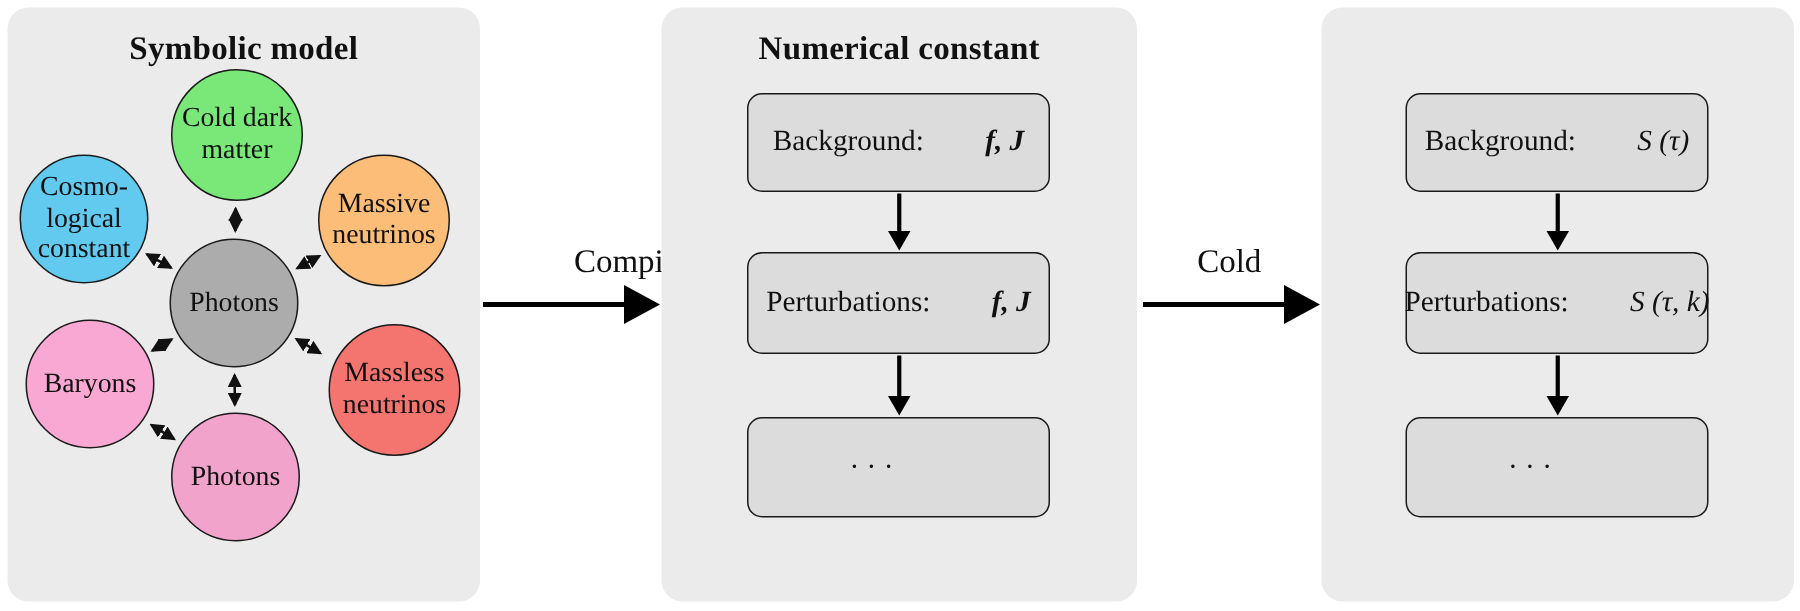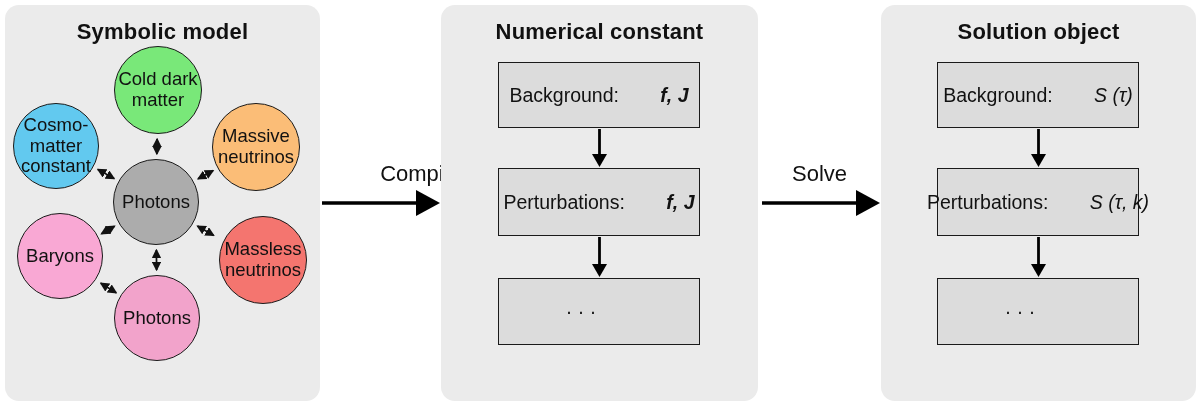--- a/index.html
+++ b/index.html
@@ -1,38 +1,38 @@
 <!DOCTYPE html>
 <html><head>
 <meta charset="utf-8">
 <style>
   html,body{margin:0;padding:0;background:#ffffff;}
   #canvas{
     position:relative;width:1200px;height:407px;background:#ffffff;overflow:hidden;
-    font-family:Liberation Sans, sans-serif;color:#111;
+    font-family:Liberation Serif, serif;color:#111;
   }
   .panel{position:absolute;top:5px;height:396px;background:#ebebeb;border-radius:14px;}
   #panel-symbolic{left:5px;width:315px;}
   #panel-numerical{left:441px;width:317px;}
   #panel-solution{left:881px;width:315px;}
   .panel-title{
     margin:0;position:absolute;top:14px;left:0;right:0;text-align:center;
     font-size:22px;font-weight:bold;letter-spacing:0.2px;
   }
   
   .circle{
     position:absolute;border-radius:50%;border:1.6px solid #1a1a1a;
     display:flex;align-items:center;justify-content:center;text-align:center;
     box-sizing:border-box;font-size:18.5px;line-height:1.12;white-space:pre-line;
   }
   .layer-svg{position:absolute;left:0;top:0;pointer-events:none;}
   
   .flow-box{
     position:absolute;left:57px;width:202px;box-sizing:border-box;
-    background:#dcdcdc;border:1.4px solid #1a1a1a;border-radius:0;
+    background:#dcdcdc;border:1.4px solid #1a1a1a;border-radius:10px;
     display:flex;align-items:center;justify-content:center;
     font-size:19.5px;
   }
   #panel-solution .flow-box{left:56px;}
   .flow-box .math{font-style:italic;white-space:pre;margin-left:36px;}
   #panel-numerical .flow-box .math{font-weight:bold;}
   .flow-box .box-text{white-space:pre;}
   
   .gap-label{
     position:absolute;top:161px;text-align:center;font-size:22px;
@@ -62,21 +62,21 @@
         <line x1="109.5386127568752" y1="221.18580922515613" x2="96.4613872431248" y2="228.81419077484387" stroke="#111111" stroke-width="1.7" marker-start="url(#dblhead)" marker-end="url(#dblhead)"></line>
         <line x1="192.52149708456656" y1="221.0824683090486" x2="208.61347172617164" y2="230.41581360117954" stroke="#111111" stroke-width="1.7" marker-start="url(#dblhead)" marker-end="url(#dblhead)"></line>
         <line x1="151.41377772852107" y1="244.99821650844308" x2="151.58622227147893" y2="265.0017834915569" stroke="#111111" stroke-width="1.7" marker-start="url(#dblhead)" marker-end="url(#dblhead)"></line>
         <line x1="95.82169323764671" y1="278.25053189957526" x2="111.17830676235329" y2="287.74946810042474" stroke="#111111" stroke-width="1.7" marker-start="url(#dblhead)" marker-end="url(#dblhead)"></line>
       </svg>
     <div id="symbolic-nodes">
         <div class="circle" style="left: 108px; top: 154px; height: 86px; width: 86px; background: rgb(172, 172, 172);"><span>Photons</span></div>
         <div class="circle" style="left: 109px; top: 41px; height: 88px; width: 88px; background: rgb(121, 232, 121);"><span>Cold dark
 matter</span></div>
         <div class="circle" style="left: 8px; top: 98px; height: 86px; width: 86px; background: rgb(98, 201, 239);"><span>Cosmo-
-matter
+logical
 constant</span></div>
         <div class="circle" style="left: 207px; top: 98px; height: 88px; width: 88px; background: rgb(251, 189, 119);"><span>Massive
 neutrinos</span></div>
         <div class="circle" style="left: 12px; top: 208px; height: 86px; width: 86px; background: #f9a8d4;"><span>Baryons</span></div>
         <div class="circle" style="left: 214px; top: 211px; height: 88px; width: 88px; background: rgb(244, 117, 111);"><span>Massless
 neutrinos</span></div>
         <div class="circle" style="left: 109px; top: 270px; height: 86px; width: 86px; background: rgb(242, 163, 203);"><span>Photons</span></div>
       </div>
   </section>
 
@@ -103,28 +103,27 @@
         </div>
       </div>
     <svg class="layer-svg" width="317" height="396" viewBox="0 0 317 396">
       <line x1="158.5" y1="124" x2="158.5" y2="150" stroke="#000" stroke-width="2.8"></line>
       <polygon points="151,149 166,149 158.5,162" fill="#000"></polygon>
       <line x1="158.5" y1="232" x2="158.5" y2="260" stroke="#000" stroke-width="2.8"></line>
       <polygon points="151,259 166,259 158.5,272" fill="#000"></polygon>
     </svg>
   </section>
 
-  <div class="gap-label" id="solve-label">Solve</div>
+  <div class="gap-label" id="solve-label">Cold</div>
   <svg class="gap-svg" id="solve-arrow-svg" width="123" height="110" viewBox="0 0 123 110">
     <line x1="4" y1="53" x2="99" y2="53" stroke="#000" stroke-width="3.4"></line>
     <polygon points="98,40 98,66 122,53" fill="#000"></polygon>
   </svg>
 
   <section class="panel" id="panel-solution">
-    <h2 class="panel-title">Solution object</h2>
     <div id="solution-boxes">
         <div class="flow-box" style="top: 57px; height: 66px;">
           <span class="box-text">Background: </span>
           <span class="math">S (τ)</span>
         </div>
         <div class="flow-box" style="top: 163px; height: 68px;">
           <span class="box-text">Perturbations: </span>
           <span class="math">S (τ, k)</span>
         </div>
         <div class="flow-box" style="top: 273px; height: 67px;">

